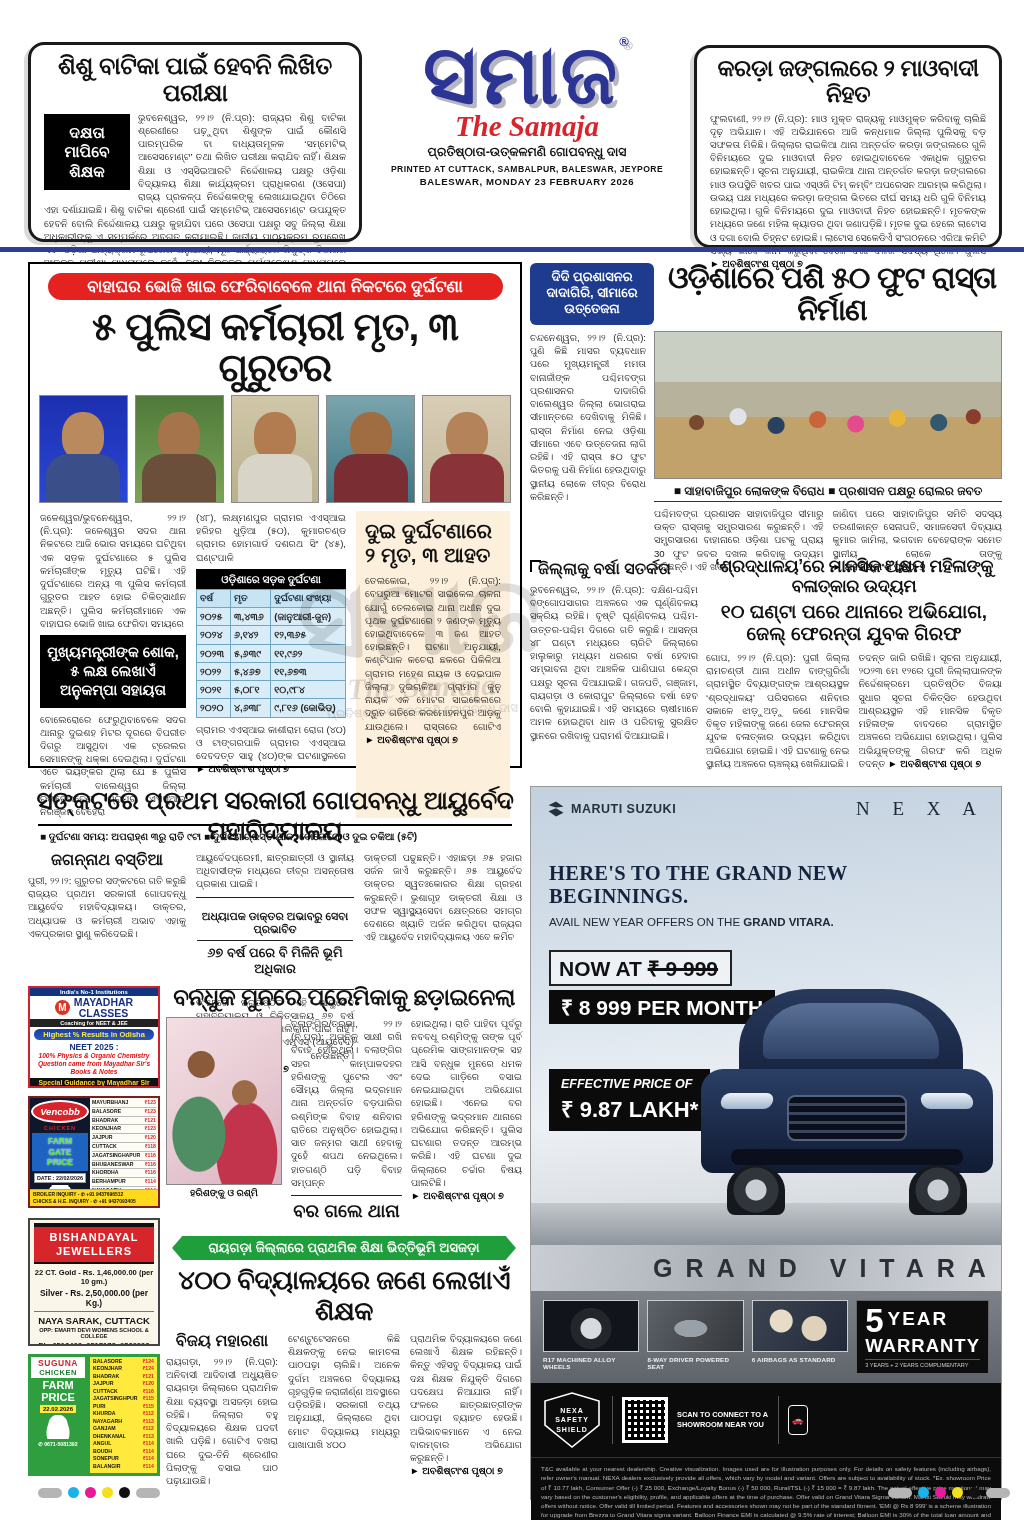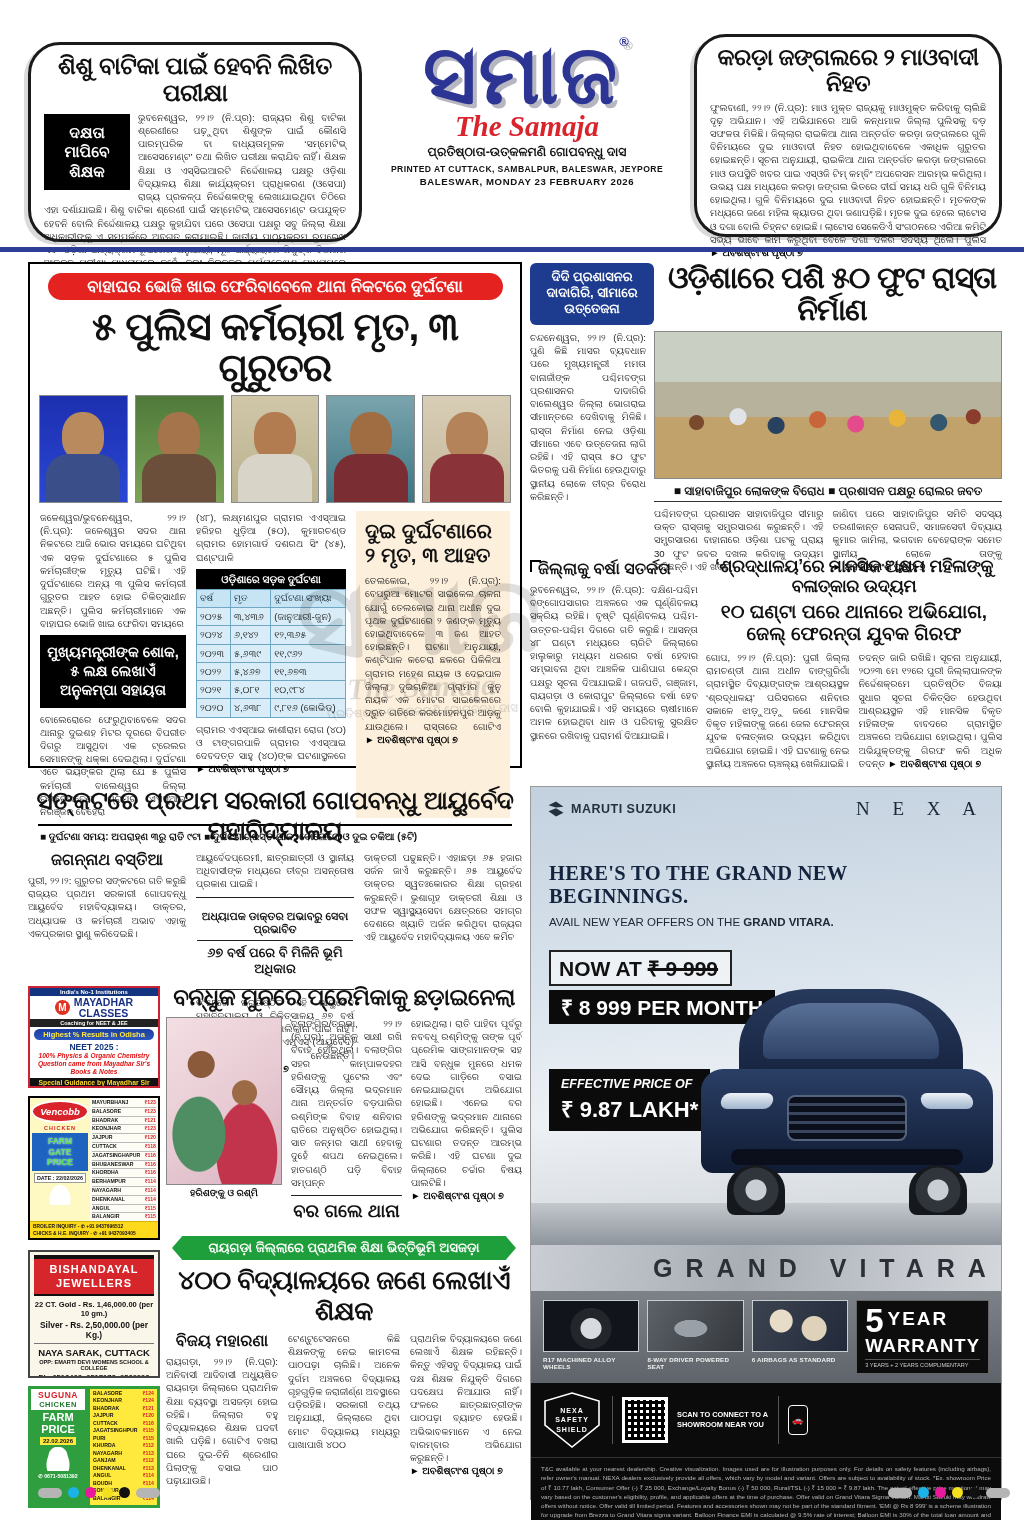--- a/index.html
+++ b/index.html
@@ -2,21 +2,21 @@
 <html><head>
 <meta charset="utf-8">
 <style>
   * { margin:0; padding:0; box-sizing:border-box; }
   html,body { background:#e8e8e4; }
   body { font-family:"Liberation Sans", sans-serif; }
   .page { position:relative; width:1024px; height:1520px; background:#fff; margin:0 auto; overflow:hidden; color:#111; }
   .abs { position:absolute; }
 
   
-  .round-box { border:3px solid #1a1a1a; border-radius:32px; background:#fff; padding:8px 13px; box-shadow:-4px 3px 0 rgba(150,150,150,.35); }
+  .round-box { border:3px solid #1a1a1a; border-radius:16px; background:#fff; padding:8px 13px; box-shadow:-4px 3px 0 rgba(150,150,150,.35); }
   .round-box h2 { font-size:24px; line-height:1.12; text-align:center; letter-spacing:-.5px; margin-bottom:4px; font-weight:800; }
   .nbody { font-size:9.6px; line-height:1.38; text-align:justify; color:#222; }
   .jump { font-weight:800; color:#000; white-space:nowrap; }
   .badge-black { float:left; width:86px; background:#000; color:#fff; font-weight:800; font-size:15.5px; line-height:1.25; text-align:center; padding:9px 4px; margin:3px 8px 2px 0; }
 
   
   .masthead { text-align:center; }
   .mast-logo { font-size:82px; line-height:.95; font-weight:800; color:#2c3494; text-shadow:4px 4px 0 rgba(110,110,130,.5); letter-spacing:2px; }
   .mast-reg { font-size:13px; vertical-align:top; color:#2c3494; }
   .mast-en { font-size:29px; font-weight:700; font-style:italic; color:#d8242a; font-family:"Liberation Serif", serif; margin-top:-4px; }
@@ -39,21 +39,21 @@
   .p4 { background:linear-gradient(#7aa4ad,#3d7683); }
   .p5 { background:linear-gradient(#d8cdb6,#c4b79b); }
   .lead-cols { display:flex; gap:10px; padding:8px 10px 0; }
   .lead-c1 { width:146px; } .lead-c2 { width:150px; } 
   .lead-side { flex:1; background:#fcefdc; padding:8px 9px; }
   .cm-box { background:#000; color:#fff; font-weight:800; font-size:14.5px; line-height:1.3; text-align:center; padding:8px 5px; margin:5px 0; }
   .side-head { font-size:20.5px; font-weight:800; line-height:1.2; margin-bottom:6px; }
   .acc-table { width:100%; border-collapse:collapse; margin:5px 0; background:#d9edf8; font-size:9.6px; }
   .acc-table caption { background:#000; color:#fff; font-weight:800; font-size:10.5px; padding:3px 2px; }
   .acc-table th { background:#c6e4f4; color:#123; text-align:left; font-size:9.3px; }
-  .acc-table th, .acc-table td { border:1px solid #6fa7c4; padding:2px 3px; font-weight:400;margin-top:48px; }
+  .acc-table th, .acc-table td { border:1px solid #6fa7c4; padding:2px 3px; font-weight:700;margin-top:48px; }
   .facts-line { border-top:2px solid #000; margin:6px 8px 0; padding:5px 2px; font-size:10px; font-weight:800; }
 
   
   .road-head-row { display:flex; gap:8px; align-items:center; }
   .kicker-blue { width:124px; min-height:62px; background:#1d3c8f; color:#fff; border-radius:6px; font-size:13px; font-weight:800; line-height:1.25; text-align:center; padding:6px 4px; }
   .road-head { flex:1; font-size:30px; font-weight:800; letter-spacing:-1px; line-height:1.05; text-align:center; }
   .road-cols { display:flex; gap:8px; margin-top:6px; }
   .road-left { width:116px; }
   .crowd { width:100%; height:148px; border:1px solid #888;
     background:
@@ -112,21 +112,21 @@
   .maya-logo { display:flex; justify-content:center; align-items:center; gap:4px; padding:1px 0; }
   .maya-m { width:15px; height:15px; border-radius:50%; background:#d32; color:#fff; font-weight:800; font-size:10px; text-align:center; line-height:15px; }
   .maya-name { color:#1a2f86; font-weight:800; font-size:10.5px; line-height:1; text-align:center; }
   .maya-coach { background:#222; color:#fff; font-size:5.5px; text-align:center; padding:1px; }
   .maya-high { background:linear-gradient(#1b3fa0,#2c55c0); color:#ffe93c; font-size:7.5px; font-weight:800; text-align:center; border-radius:8px; margin:2px 4px; padding:1px; }
   .maya-neet { color:#13347e; font-weight:800; font-size:8.5px; text-align:center; }
   .maya-red { color:#d11; font-style:italic; font-size:6.6px; font-weight:800; text-align:center; line-height:1.25; }
   .maya-spec { background:#111; color:#ffd82a; font-size:6.8px; font-weight:800; text-align:center; padding:1.5px; margin-top:1px; }
   .maya-ph { color:#13347e; font-weight:800; font-size:9.5px; text-align:center; }
 
-  .ad-venc { border:2px solid #000000; background:#fef9c3; height:144px; position:relative; display:flex; }
+  .ad-venc { border:2px solid #7f1d1d; background:#0f172a; height:112px; position:relative; display:flex; }
   .venc-left { width:60px; padding:2px 2px 16px; display:flex; flex-direction:column; align-items:center; gap:2px; }
   .venc-oval { background:#d8232a; color:#fff; font-weight:800; font-style:italic; font-size:9.5px; border-radius:50%; padding:4px 7px; border:2px solid #fff; }
   .venc-ch { color:#d8232a; font-size:5.5px; font-weight:800; letter-spacing:1px; }
   .venc-fgp { background:#1e63c0; color:#5ae05a; font-weight:800; font-size:8.5px; text-align:center; line-height:1.25; padding:3px 8px; text-shadow:0 0 2px #fff; width:100%; }
   .venc-date { background:#fff; border:1px solid #999; font-size:5.4px; font-weight:800; padding:1px 2px; }
   .venc-hen { width:22px; height:20px; background:radial-gradient(circle at 50% 42%,#fff 0 8px,transparent 9px),radial-gradient(circle at 56% 20%,#e33 0 3px,transparent 4px),radial-gradient(ellipse at 50% 72%,#fff 0 10px,transparent 11px); }
   .venc-list { flex:1; background:#fdfdf6; padding:1px 2px 16px; }
   .venc-row { display:flex; justify-content:space-between; font-size:5.2px; font-weight:800; border-bottom:.5px solid #bbb; line-height:1.5; }
   .venc-row .pr { color:#d8232a; }
   .venc-foot { position:absolute; left:0; right:0; bottom:0; background:#ffd91c; font-size:4.9px; font-weight:800; padding:1px 3px; line-height:1.45; border-top:1px solid #d4b400; }
@@ -234,21 +234,21 @@
   </section>
 
   <header class="abs masthead" style="left:362px; top:36px; width:330px;">
     <div class="mast-logo"><span>ସମାଜ</span><sup class="mast-reg">®</sup></div>
     <div class="mast-en">The Samaja</div>
     <div class="mast-tag">ପ୍ରତିଷ୍ଠାତା-ଉତ୍କଳମଣି ଗୋପବନ୍ଧୁ ଦାସ</div>
     <div class="mast-printed">PRINTED AT CUTTACK, SAMBALPUR, BALESWAR, JEYPORE</div>
     <div class="mast-edition">BALESWAR, MONDAY 23 FEBRUARY 2026</div>
   </header>
 
-  <section class="abs round-box" style="left:694px; top:34px; width:308px; height:203px;">
+  <section class="abs round-box" style="left:694px; top:45px; width:308px; height:203px;">
     <h2 style="font-size:23px;">କରଡ଼ା ଜଙ୍ଗଲରେ ୨ ମାଓବାଦୀ ନିହତ</h2>
     <p class="nbody">
       <span>ଫୁଲବାଣୀ, ୨୨।୨ (ନି.ପ୍ର): ମାଓ ମୁକ୍ତ ରାଜ୍ୟକୁ ମାଓମୁକ୍ତ କରିବାକୁ ଚାଲିଛି ଦୃଢ଼ ଅଭିଯାନ। ଏହି ଅଭିଯାନରେ ଆଜି କନ୍ଧମାଳ ଜିଲ୍ଲା ପୁଲିସକୁ ବଡ଼ ସଫଳତା ମିଳିଛି। ଜିଲ୍ଲାର ରାଇକିଆ ଥାନା ଅନ୍ତର୍ଗତ କରଡ଼ା ଜଙ୍ଗଲରେ ଗୁଳି ବିନିମୟରେ ଦୁଇ ମାଓବାଦୀ ନିହତ ହୋଇଥିବାବେଳେ ଏକାଧିକ ଗୁରୁତର ହୋଇଛନ୍ତି। ସୂଚନା ଅନୁଯାୟୀ, ରାଇକିଆ ଥାନା ଅନ୍ତର୍ଗତ କରଡ଼ା ଜଙ୍ଗଲରେ ମାଓ ଉପସ୍ଥିତି ଖବର ପାଇ ଏସ୍‌ଓଜି ଟିମ୍ କମ୍ବିଂ ଅପରେସନ ଆରମ୍ଭ କରିଥିଲା। ଉଭୟ ପକ୍ଷ ମଧ୍ୟରେ କରଡ଼ା ଜଙ୍ଗଲ ଭିତରେ ଦୀର୍ଘ ସମୟ ଧରି ଗୁଳି ବିନିମୟ ହୋଇଥିଲା। ଗୁଳି ବିନିମୟରେ ଦୁଇ ମାଓବାଦୀ ନିହତ ହୋଇଛନ୍ତି। ମୃତକଙ୍କ ମଧ୍ୟରେ ଜଣେ ମହିଳା କ୍ୟାଡର ଥିବା ଜଣାପଡ଼ିଛି। ମୃତକ ଦୁଇ ହେଲେ ଲାଟୋସ ଓ ଦଗା ବୋଲି ଚିହ୍ନଟ ହୋଇଛି। ଲାଟୋସ ସେକେଡିଏଁ ସଂଗଠନରେ ଏରିଆ କମିଟି ସଭ୍ୟ ଭାବେ କାମ କରୁଥିବା ବେଳେ ଦଗା ଦଳର ସଦସ୍ୟ ଥିଲେ। ପୁଲିସ</span>
       <b class="jump">► ଅବଶିଷ୍ଟାଂଶ ପୃଷ୍ଠା ୭</b>
     </p>
   </section>
 
   <div class="abs blue-rule"></div>
 
   <section class="abs lead-box" style="left:28px; top:262px; width:494px; height:506px;">

